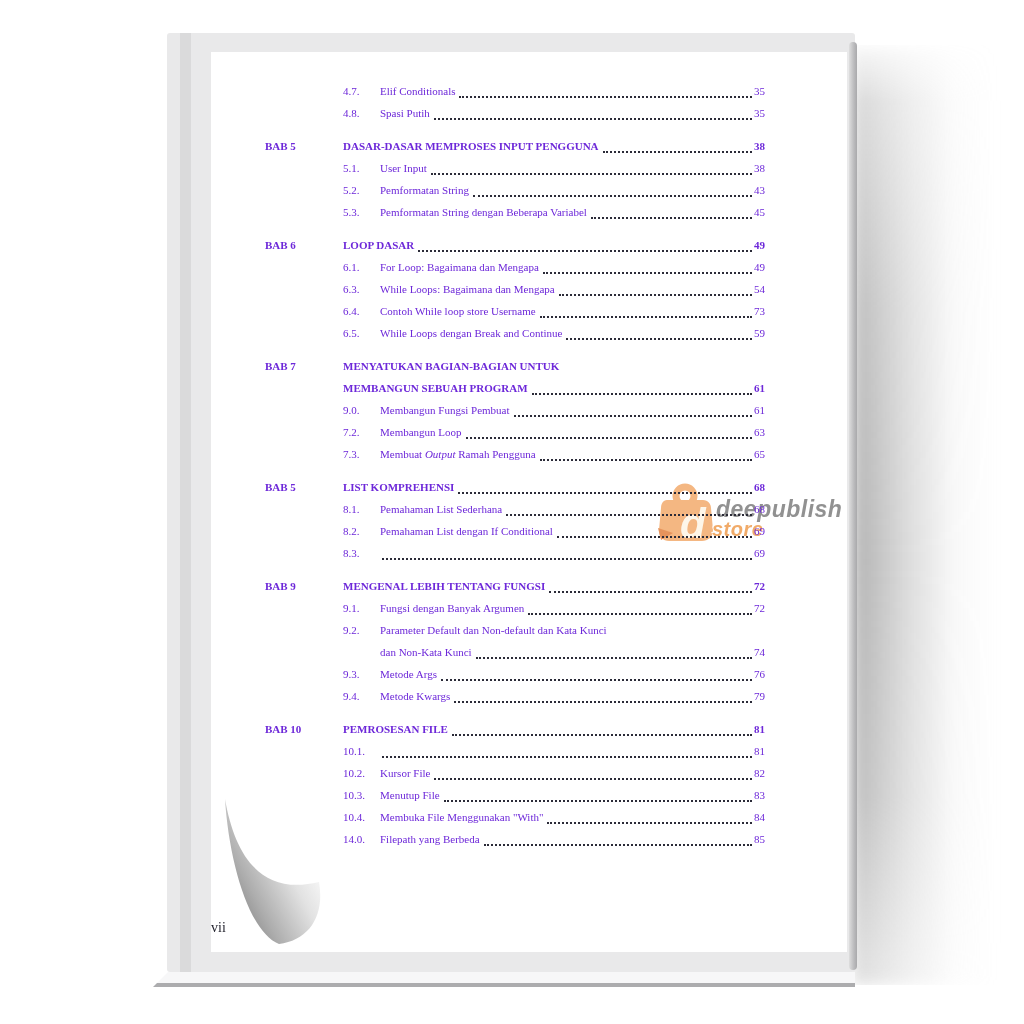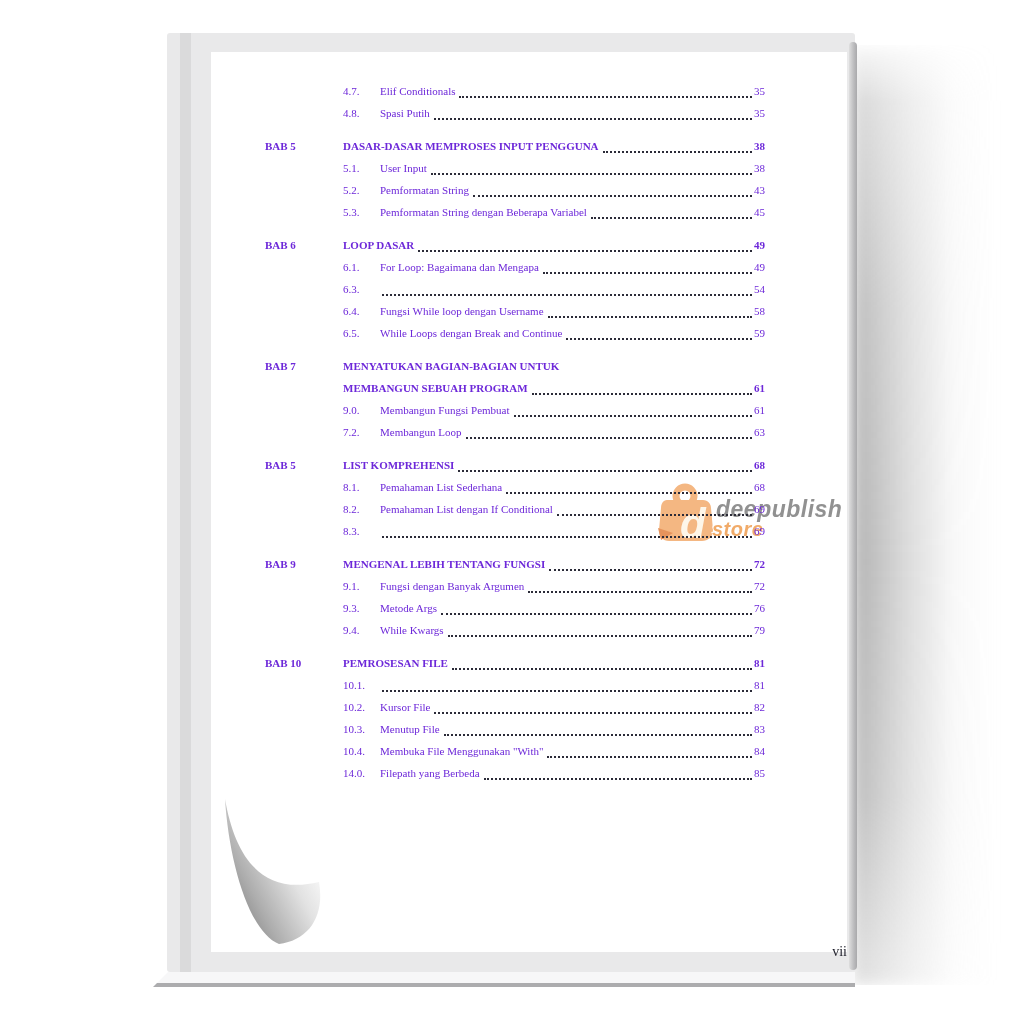--- a/index.html
+++ b/index.html
@@ -40,22 +40,22 @@
   .col-body{flex:1;display:flex;flex-direction:column;min-width:0;}
   .line{display:flex;}
   .title-row{font-weight:bold;}
   .num{width:37px;flex:none;}
   .txt{flex:none;padding-right:2px;white-space:nowrap;}
   .leader{flex:1;position:relative;margin:0 2px;min-width:12px;}
   .leader::after{content:"";position:absolute;left:0;right:0;bottom:4px;
     border-bottom:2px dotted #2b2b38;}
   .pg{flex:none;}
 
-  .footer{position:absolute;left:0;top:868px;width:100%;text-align:right;z-index:2;
-    font-size:14px;color:#23232e;margin-top:24px;}
+  .footer{position:absolute;left:0;top:868px;width:100%;text-align:left;z-index:2;
+    font-size:14px;color:#23232e;}
 
   
   .watermark{position:absolute;left:447px;top:428px;width:170px;height:68px;
     z-index:1;opacity:.78;pointer-events:none;}
   .wm-bag{position:absolute;left:0;top:0;}
   .wm-text1{position:absolute;left:58px;top:16px;font-family:"Liberation Sans",sans-serif;
     font-style:italic;font-weight:bold;font-size:23px;color:#737373;letter-spacing:.5px;}
   .wm-text2{position:absolute;left:54px;top:38px;font-family:"Liberation Sans",sans-serif;
     font-style:italic;font-weight:bold;font-size:20px;color:#ee9440;letter-spacing:.5px;
     text-shadow:0 0 2px #fff,1px 1px 0 #fff,-1px -1px 0 #fff;text-align:right;}
@@ -180,33 +180,34 @@
             </div>
           </div>
           <div class="row">
             <span class="col-label"></span>
           </div>
           <div class="row">
             <span class="col-label"></span>
             <div class="col-body">
               <div class="line">
                 <span class="num">6.3.</span>
+                <span class="txt">While Loops: Bagaimana dan Mengapa</span>
                 <span class="leader"></span>
                 <span class="pg">54</span>
               </div>
             </div>
           </div>
           <div class="row">
             <span class="col-label"></span>
             <div class="col-body">
               <div class="line">
                 <span class="num">6.4.</span>
-                <span class="txt">Fungsi While loop dengan Username</span>
-                <span class="leader"></span>
-                <span class="pg">58</span>
+                <span class="txt">Contoh While loop store Username</span>
+                <span class="leader"></span>
+                <span class="pg">73</span>
               </div>
             </div>
           </div>
           <div class="row">
             <span class="col-label"></span>
             <div class="col-body">
               <div class="line">
                 <span class="num">6.5.</span>
                 <span class="txt">While Loops dengan Break and Continue</span>
                 <span class="leader"></span>
@@ -246,20 +247,28 @@
               <div class="line">
                 <span class="num">7.2.</span>
                 <span class="txt">Membangun Loop</span>
                 <span class="leader"></span>
                 <span class="pg">63</span>
               </div>
             </div>
           </div>
           <div class="row">
             <span class="col-label"></span>
+            <div class="col-body">
+              <div class="line">
+                <span class="num">7.3.</span>
+                <span class="txt">Membuat <i>Output</i> Ramah Pengguna</span>
+                <span class="leader"></span>
+                <span class="pg">65</span>
+              </div>
+            </div>
           </div>
         </div>
         <div class="section">
           <div class="row title-row">
             <span class="col-label">BAB 5</span>
             <div class="col-body">
               <div class="line">
                 <span class="txt">LIST KOMPREHENSI</span>
                 <span class="leader"></span>
                 <span class="pg">68</span>
@@ -316,38 +325,50 @@
               <div class="line">
                 <span class="num">9.1.</span>
                 <span class="txt">Fungsi dengan Banyak Argumen</span>
                 <span class="leader"></span>
                 <span class="pg">72</span>
               </div>
             </div>
           </div>
           <div class="row">
             <span class="col-label"></span>
+            <div class="col-body">
+              <div class="line">
+                <span class="num">9.2.</span>
+                <span class="txt">Parameter Default dan Non-default dan Kata Kunci</span>
+              </div>
+              <div class="line">
+                <span class="num"></span>
+                <span class="txt">dan Non-Kata Kunci</span>
+                <span class="leader"></span>
+                <span class="pg">74</span>
+              </div>
+            </div>
           </div>
           <div class="row">
             <span class="col-label"></span>
             <div class="col-body">
               <div class="line">
                 <span class="num">9.3.</span>
                 <span class="txt">Metode Args</span>
                 <span class="leader"></span>
                 <span class="pg">76</span>
               </div>
             </div>
           </div>
           <div class="row">
             <span class="col-label"></span>
             <div class="col-body">
               <div class="line">
                 <span class="num">9.4.</span>
-                <span class="txt">While Kwargs</span>
+                <span class="txt">Metode Kwargs</span>
                 <span class="leader"></span>
                 <span class="pg">79</span>
               </div>
             </div>
           </div>
         </div>
         <div class="section">
           <div class="row title-row">
             <span class="col-label">BAB 10</span>
             <div class="col-body">

